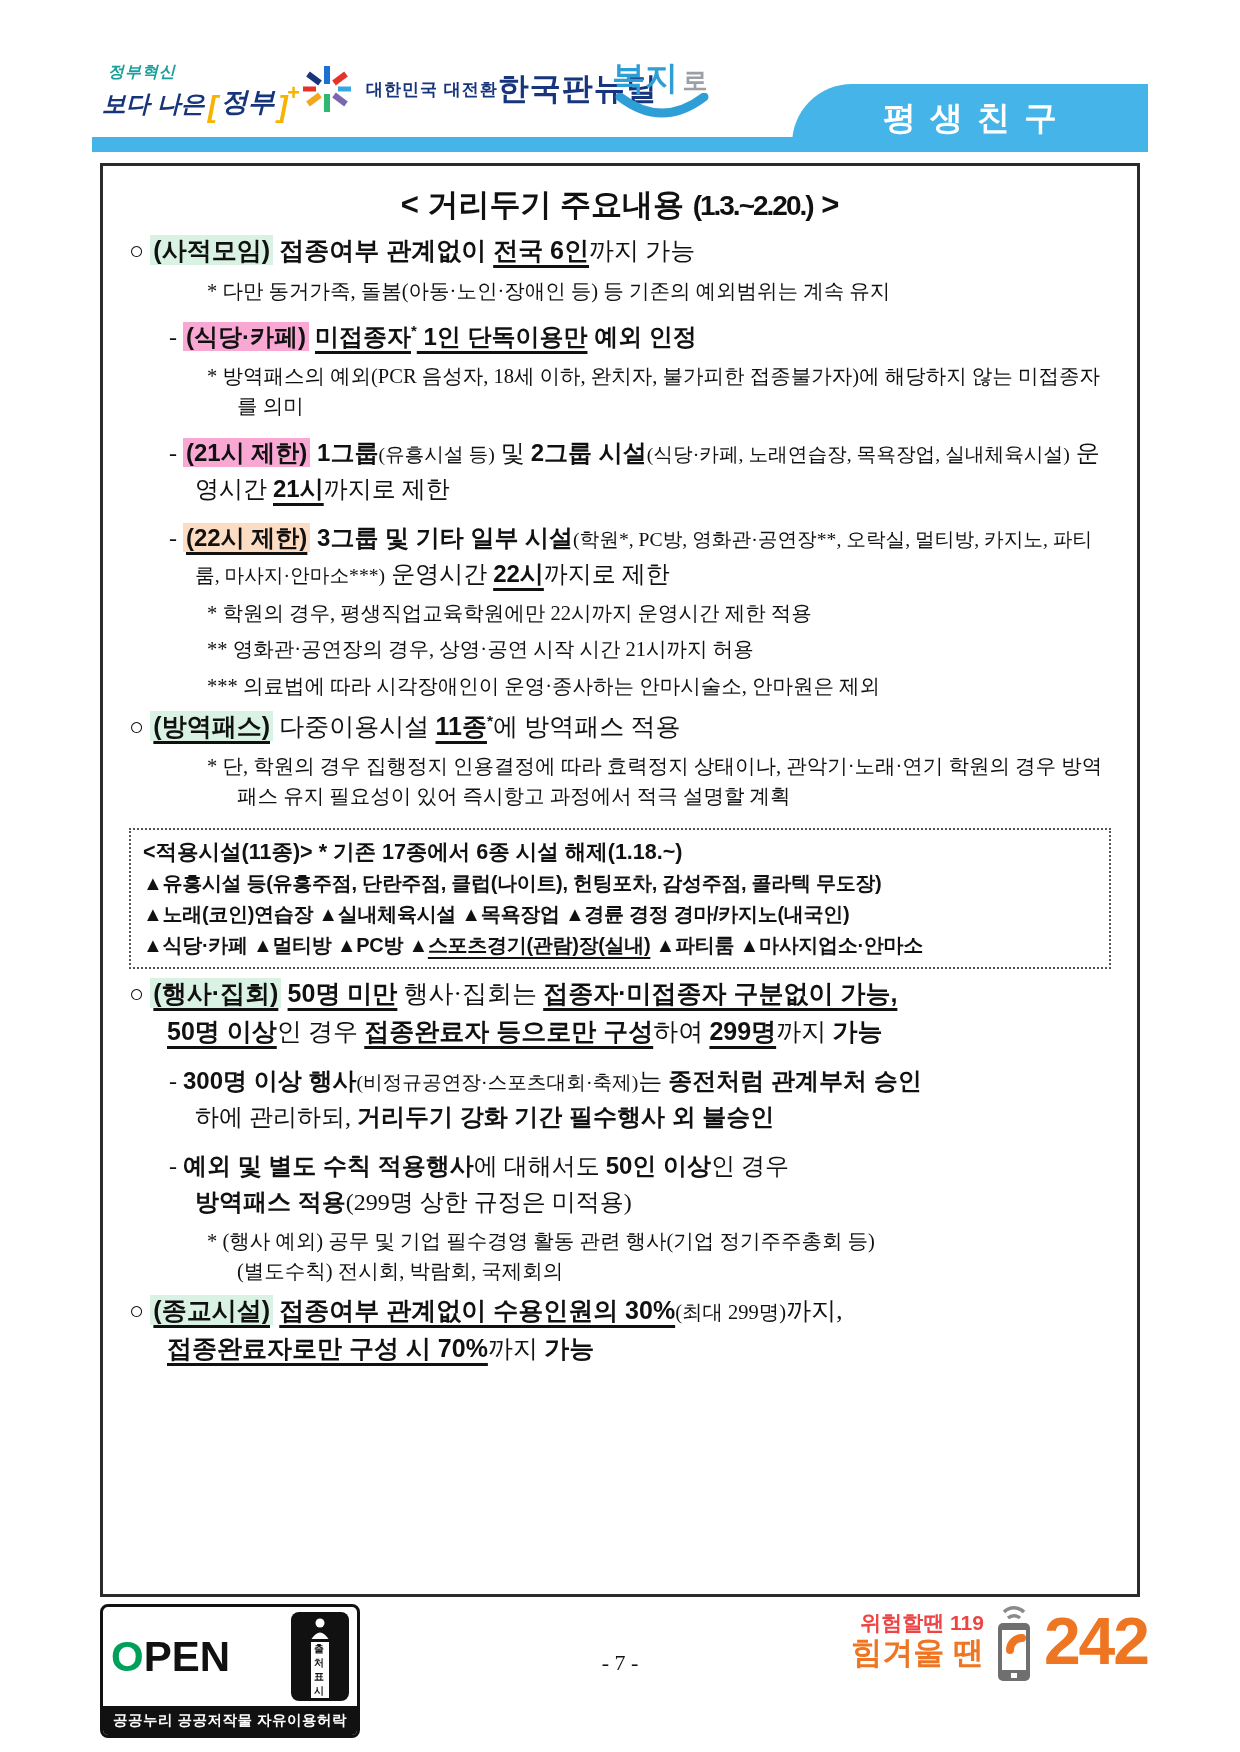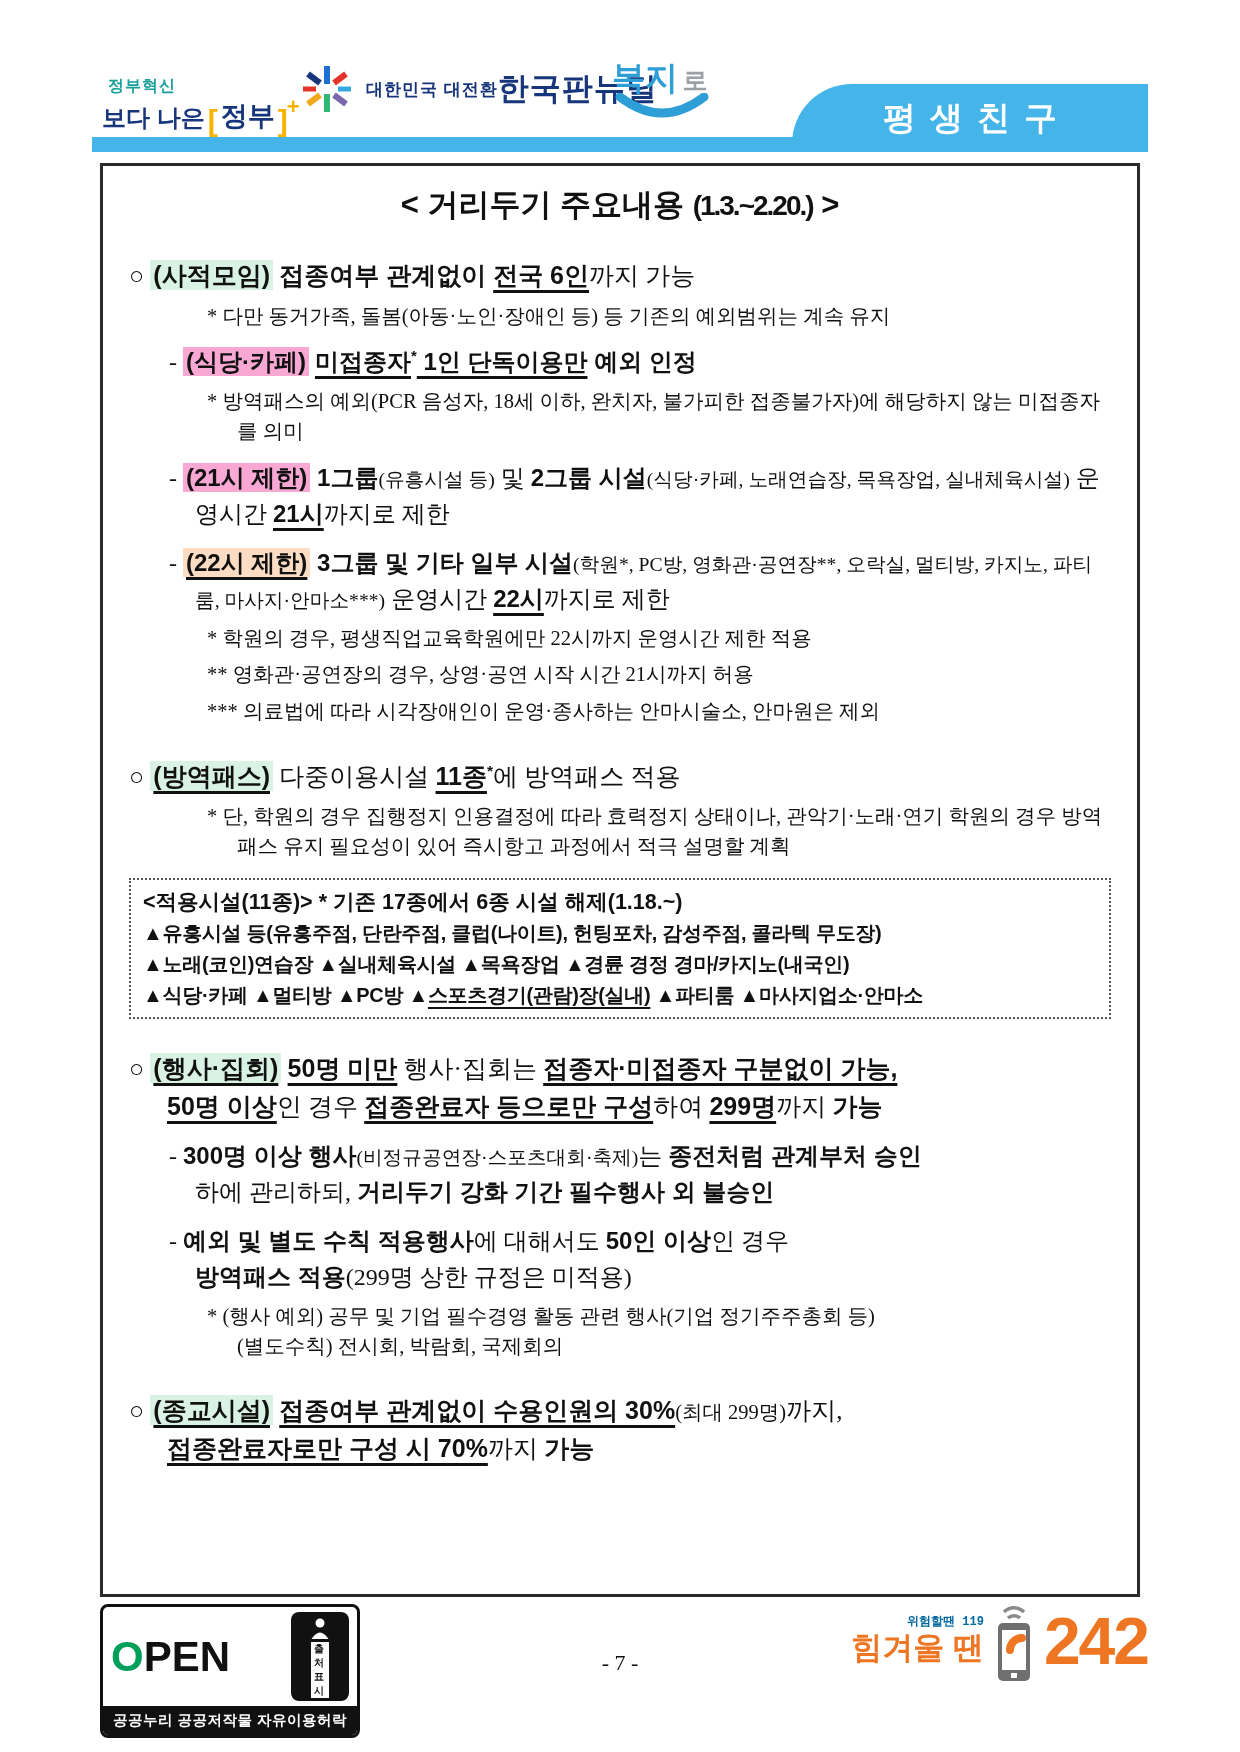--- a/index.html
+++ b/index.html
@@ -5,42 +5,42 @@
   html,body{margin:0;padding:0;}
   body{
     width:1240px;height:1752px;position:relative;background:#ffffff;
     font-family:"Liberation Sans",sans-serif;color:#111;overflow:hidden;
   }
   
   .strip{position:absolute;left:92px;top:137px;width:1056px;height:15px;background:#45b5e9;}
   .banner{position:absolute;left:792px;top:84px;width:356px;height:68px;background:#45b5e9;
     border-top-left-radius:60px;display:flex;align-items:center;justify-content:center;}
   .banner span{color:#fff;font-weight:800;font-size:33px;letter-spacing:14px;padding-left:14px;}
-  .gov{position:absolute;left:102px;top:76px;}
+  .gov{position:absolute;left:102px;top:62px;font-style:italic;}
   .gov .slogan{color:#19a09a;font-size:16px;font-weight:700;letter-spacing:1px;margin-left:6px;}
   .gov .row{display:flex;align-items:flex-end;gap:3px;margin-top:1px;}
   .gov .w1{color:#17357a;font-weight:900;font-size:24px;}
   .gov .br{color:#f8b300;font-weight:900;font-size:30px;line-height:0.9;}
   .gov .w2{color:#17357a;font-weight:900;font-size:27px;}
   .gov .plus{color:#f8b300;font-weight:900;font-size:22px;position:relative;top:-14px;left:-4px;}
   .nd{position:absolute;left:298px;top:60px;display:flex;align-items:center;gap:10px;}
   .nd .col{display:flex;flex-direction:row;align-items:center;}
   .nd .t1{color:#17357a;font-weight:800;font-size:17px;letter-spacing:1px;}
   .nd .t2{color:#17357a;font-weight:900;font-size:31px;letter-spacing:1px;}
   .bok{position:absolute;left:612px;top:56px;width:130px;}
   .bok .b1{color:#2e9fd6;font-weight:800;font-size:33px;}
   .bok .b2{color:#9aa0a6;font-weight:700;font-size:25px;}
   .bok svg{display:block;margin-top:-8px;margin-left:2px;}
   
   .doc-box{position:absolute;left:100px;top:163px;width:1040px;height:1434px;
     border:3px solid #2a2a2a;box-sizing:border-box;padding:12px 26px 16px;overflow:hidden;}
   .doc-title{text-align:center;font-size:31px;font-weight:800;margin:6px 0 2px;}
   .doc-title .tper{font-size:28px;letter-spacing:-2px;}
   .ln{}
-  .t-b1{font-size:25px;margin-top:31px;padding-left:38px;text-indent:-38px;line-height:1.5;}
+  .t-b1{font-size:25px;margin-top:6px;padding-left:38px;text-indent:-38px;line-height:1.5;}
   .t-d {font-size:24px;margin:13px 0 0 40px;padding-left:26px;text-indent:-26px;line-height:1.5;}
   .t-n1{font-size:20.5px;margin:7px 0 0 78px;padding-left:30px;text-indent:-30px;line-height:1.45;
         font-family:"Liberation Serif",serif;}
   .notice{border:2px dotted #555;margin-top:16px;padding:6px 12px;}
   .t-bt{font-size:21.5px;font-weight:800;line-height:1.5;}
   .t-bx{font-size:20px;font-weight:700;line-height:1.55;letter-spacing:-0.3px;}
   
   .sg-m {font-family:"Liberation Serif",serif;font-weight:400;}
   .sg-r {font-family:"Liberation Serif",serif;font-weight:400;}
   .sg-rs{font-family:"Liberation Serif",serif;font-weight:400;font-size:0.82em;}
@@ -65,21 +65,21 @@
   .open-word .o{color:#00a05a;}
   .badge{width:58px;background:#111;border-radius:8px;padding:4px 20px 3px;display:flex;flex-direction:column;
     align-items:center;gap:2px;box-sizing:border-box;}
   .badge-label{background:#fff;color:#111;font-size:10px;font-weight:700;padding:0 3px;}
   .open-bar{background:#111;color:#fff;font-size:14.5px;font-weight:700;text-align:center;
     padding:5px 0;letter-spacing:0.5px;}
   .pageno{position:absolute;left:0;width:1240px;top:1650px;text-align:center;
     font-family:"Liberation Serif",serif;font-size:22px;}
   .call{position:absolute;right:92px;top:1598px;display:flex;align-items:center;gap:4px;}
   .call-left{display:flex;flex-direction:column;align-items:flex-end;line-height:1.15;}
-  .call-l1{color:#0369a1;font-weight:800;font-size:12px;font-family:Liberation Mono, monospace;}
+  .call-l1{color:#ef4444;font-weight:800;font-size:21px;}
   .call-l2{color:#ee7623;font-weight:900;font-size:31px;}
   .call-num{color:#ee7623;font-weight:900;font-size:66px;letter-spacing:-2px;line-height:0.95;}
 </style>
 </head>
 <body>
 
 <div>
 
   <div>
     <div class="gov">

